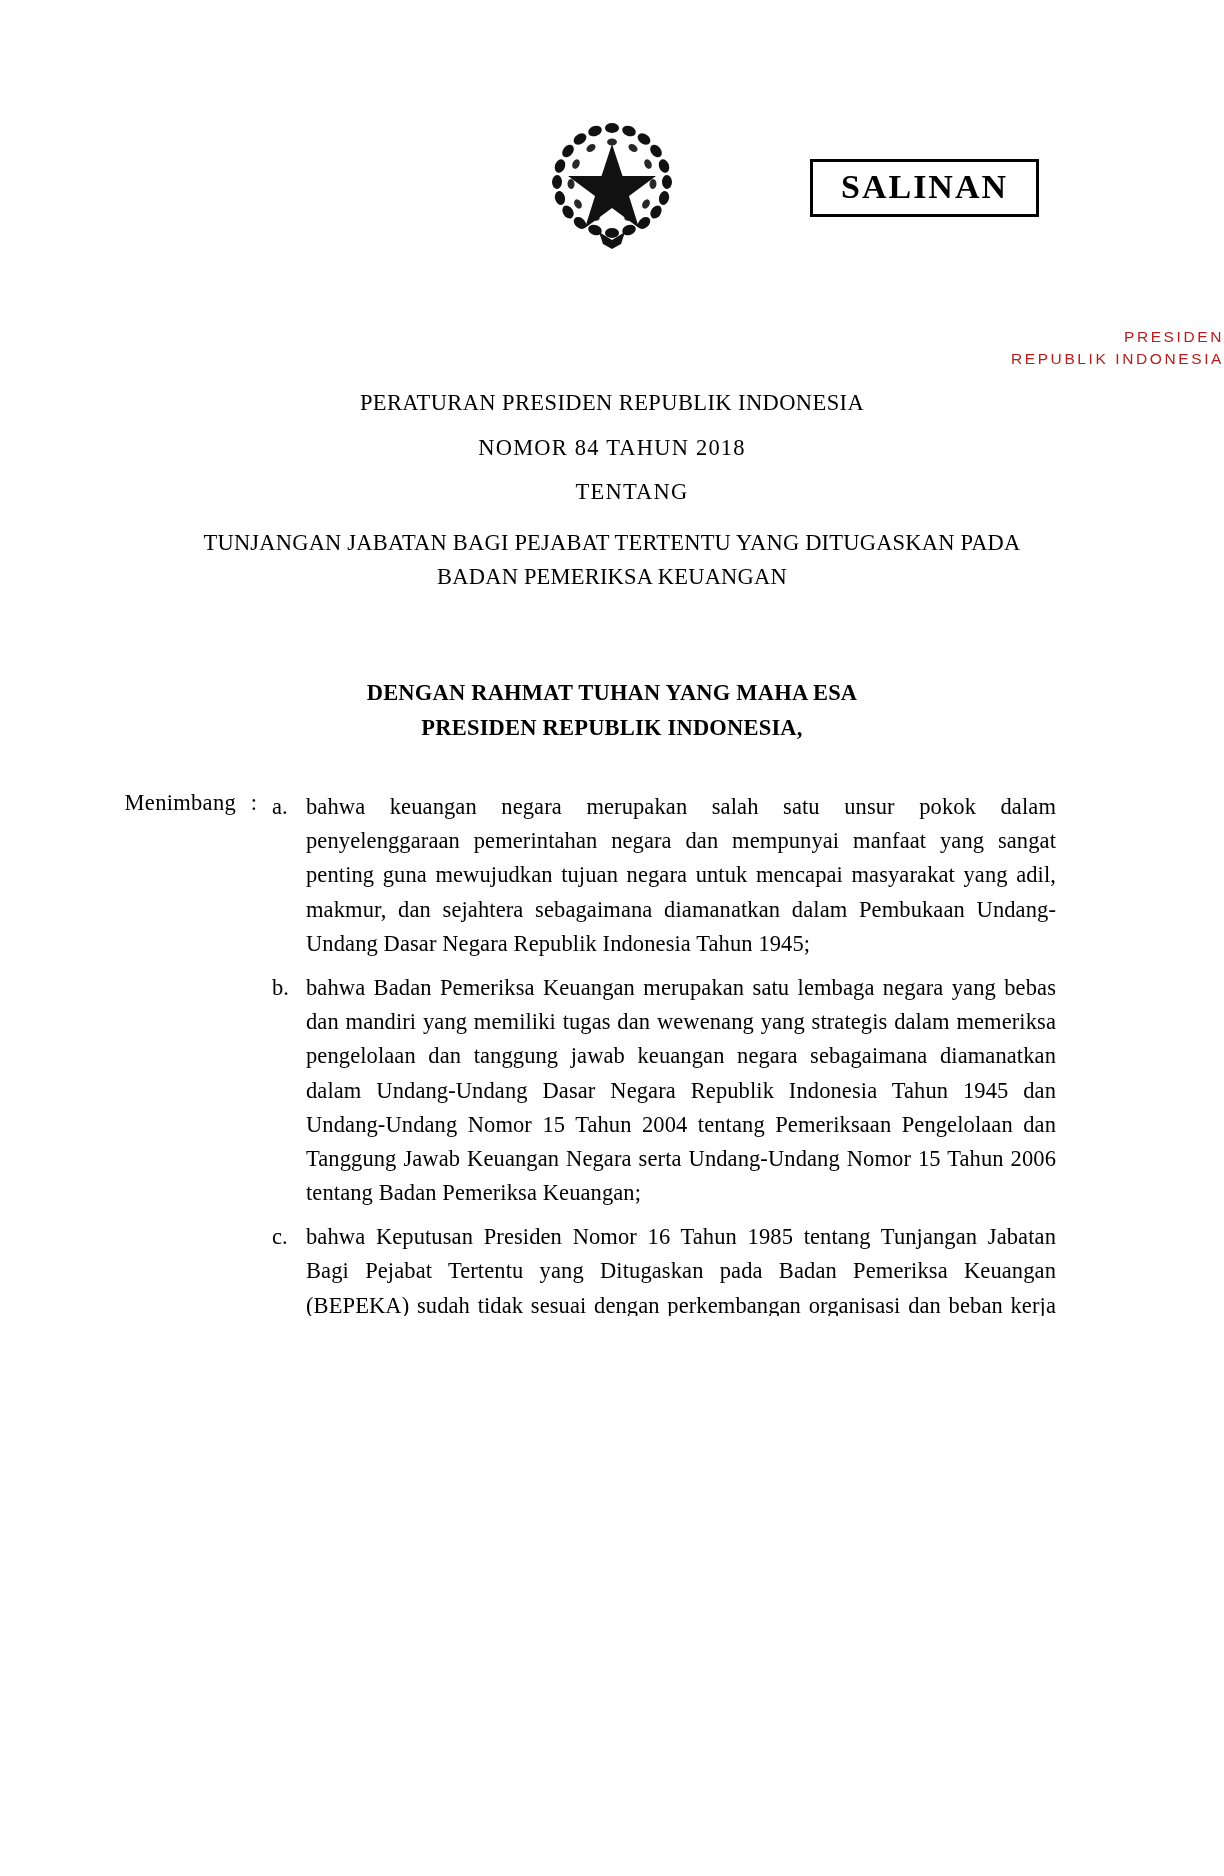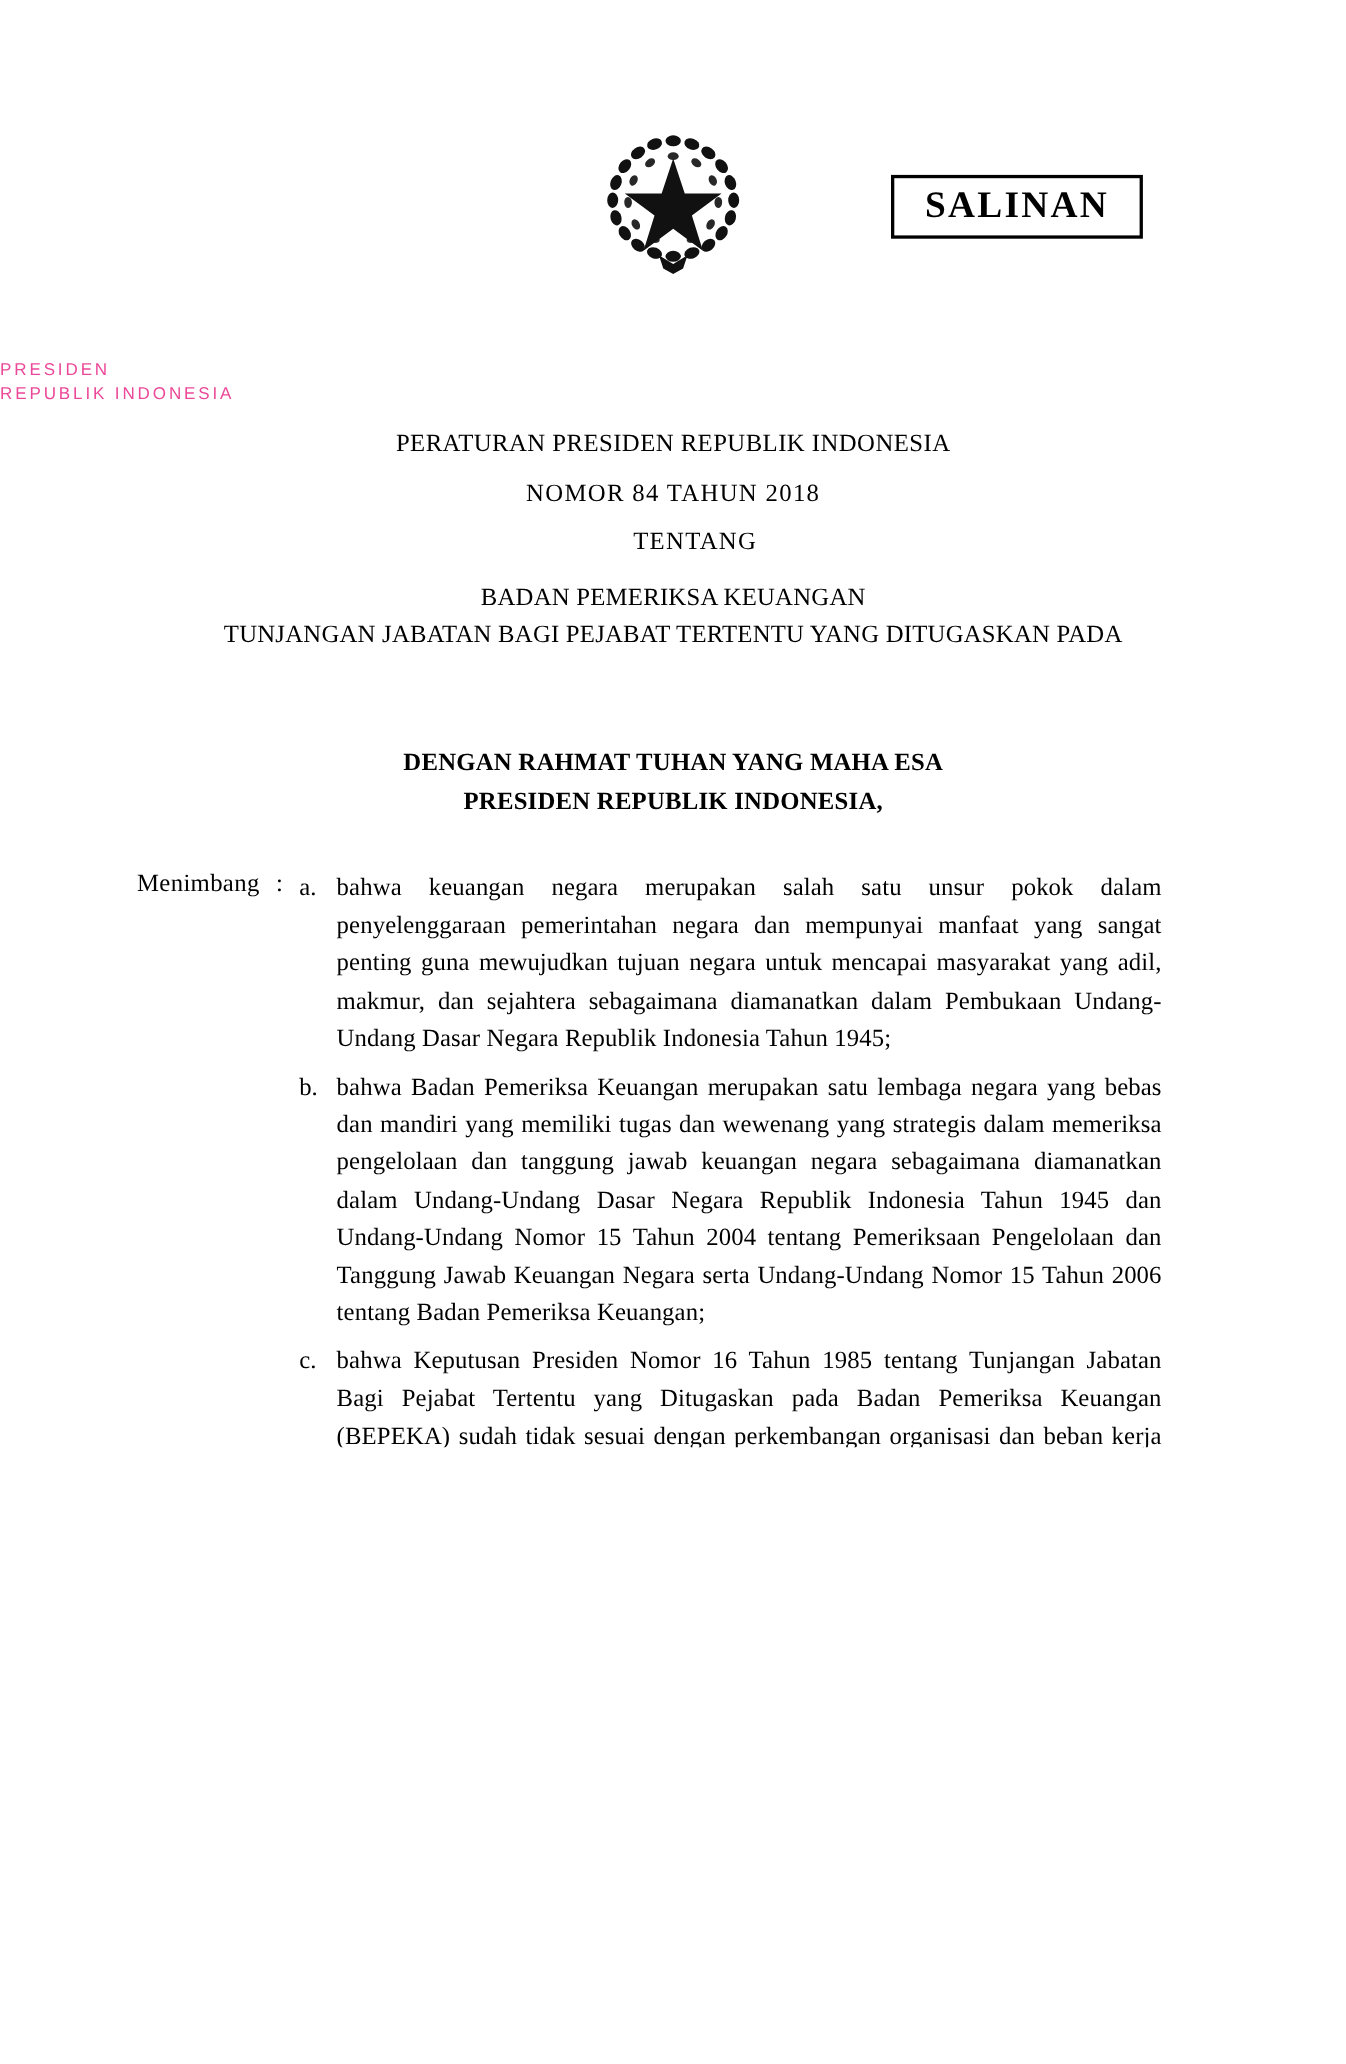--- a/index.html
+++ b/index.html
@@ -52,26 +52,26 @@
     font-size: 34px;
     letter-spacing: 2px;
     line-height: 1;
   }
 
   .presiden-label {
     position: absolute;
     left: 0;
     right: 0;
     top: 326px;
-    text-align: left;
+    text-align: right;
     font-family: "Liberation Sans", sans-serif;
     font-size: 15.5px;
     letter-spacing: 2.6px;
     line-height: 1.45;
-    color: #ec4899;
+    color: #b91c1c;
   }
 
   
   .title-block {
     position: absolute;
     left: 0;
     right: 0;
     top: 392px;
     text-align: center;
     font-family: "Liberation Serif", serif;
@@ -225,22 +225,22 @@
     <div class="presiden-label">
       <div>PRESIDEN</div>
       <div>REPUBLIK  INDONESIA</div>
     </div>
   </div>
 
   <div class="title-block">
     <div class="line">PERATURAN PRESIDEN REPUBLIK INDONESIA</div>
     <div class="line nomor">NOMOR  84  TAHUN  2018</div>
     <div class="line tentang">TENTANG</div>
+    <div class="subject">TUNJANGAN JABATAN BAGI PEJABAT TERTENTU YANG DITUGASKAN PADA</div>
     <div class="subject">BADAN PEMERIKSA KEUANGAN</div>
-    <div class="subject">TUNJANGAN JABATAN BAGI PEJABAT TERTENTU YANG DITUGASKAN PADA</div>
   </div>
 
   <div class="invocation">
     <div>DENGAN RAHMAT TUHAN YANG MAHA ESA</div>
     <div>PRESIDEN REPUBLIK INDONESIA,</div>
   </div>
 
   <div class="body-area">
     <div class="consider-row">
       <div class="consider-label">Menimbang</div>

